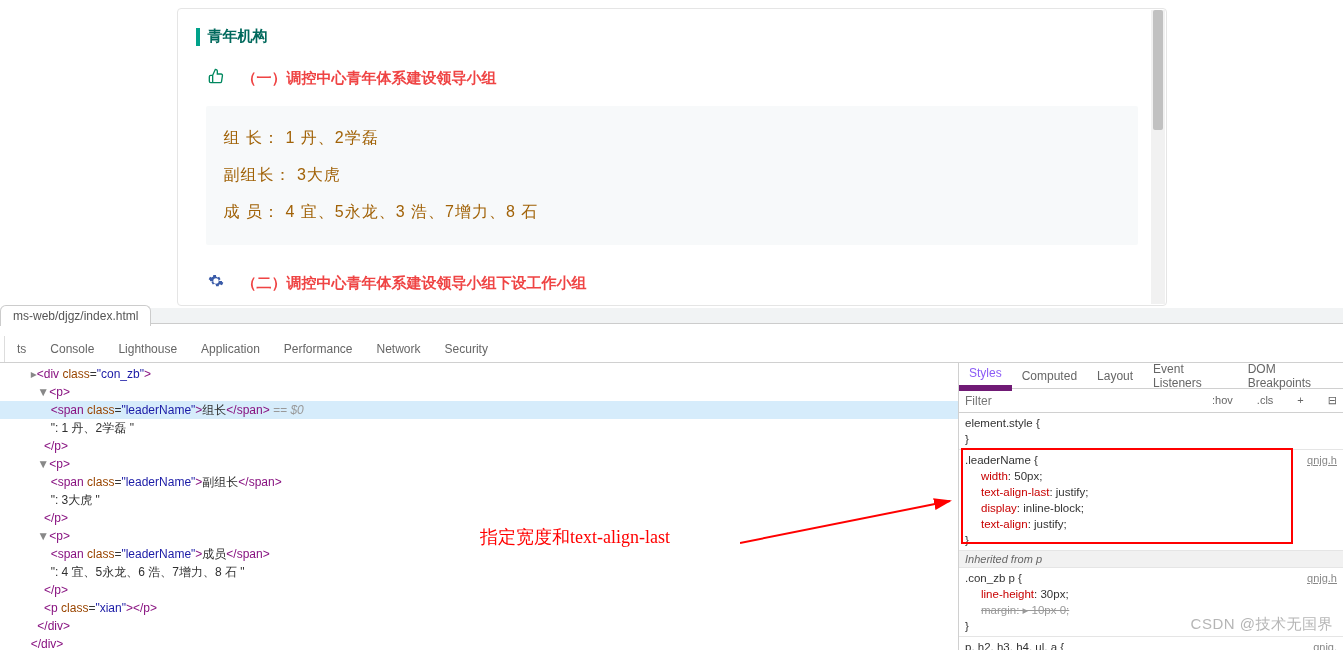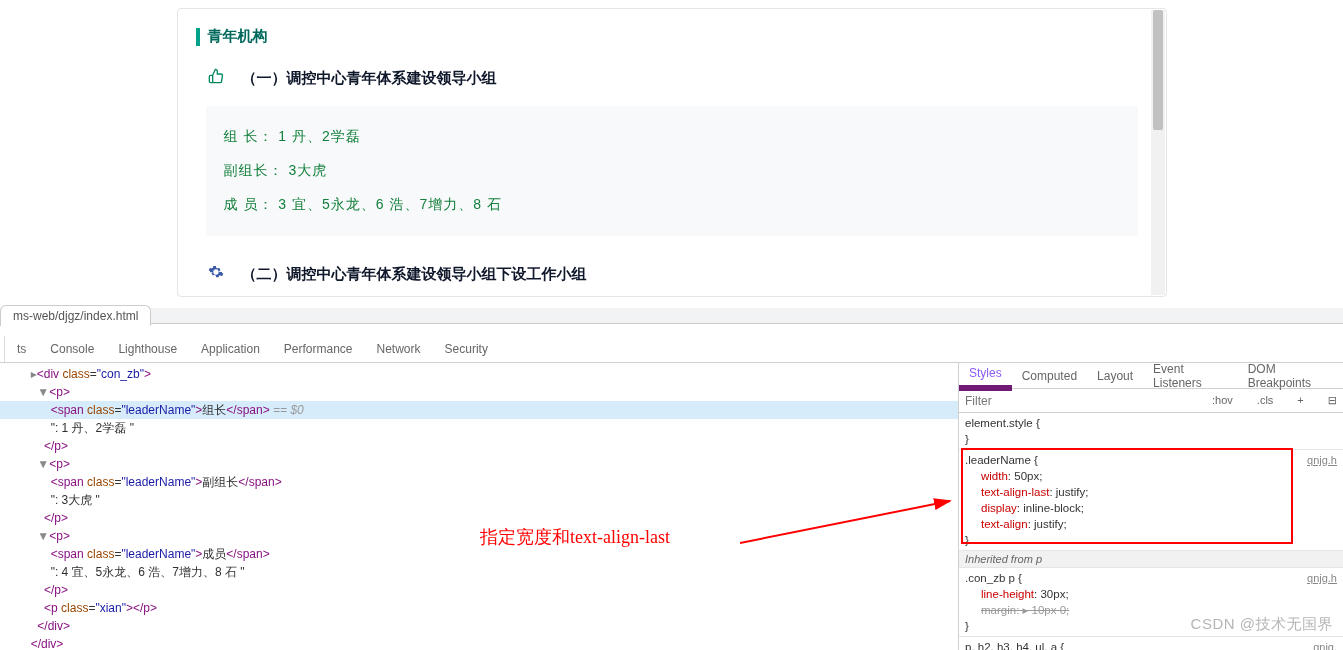--- a/index.html
+++ b/index.html
@@ -6,23 +6,23 @@
 body { background: #fff; font-size: 13px; color: #333; width: 1343px; height: 650px; position: relative; overflow: hidden; }
 
 .page-top { background: #fff; padding: 0 12px; }
 .card { border: 1px solid #e5e5e5; border-radius: 4px; margin: 8px auto; max-width: 990px; background: #fff; position: relative; }
 .card-inner { padding: 10px 0; }
 .card-title-row { display: flex; align-items: center; padding: 8px 18px; }
 .green-bar { width: 4px; height: 18px; background: #00a28a; margin-right: 8px; }
 .card-title { color: #00695c; font-weight: bold; font-size: 15px; }
 .section-row { display: flex; align-items: center; padding: 14px 30px 14px 30px; }
 .thumb-icon { color: #01885f; margin-right: 18px; font-size: 16px; }
-.section-title { font-weight: bold; font-size: 15px; color: #0f172a; }
+.section-title { font-weight: bold; font-size: 15px; color: #ef4444; }
 .info-block { background: #f7f9fa; margin: 4px 28px 14px 28px; padding: 14px 18px; border-radius: 2px; }
-.info-line { color: #15803d; font-size: 14px; padding: 8px 0; letter-spacing: 1px; }
+.info-line { color: #a16207; font-size: 16px; padding: 8px 0; letter-spacing: 1px; }
 .cog-icon { color: #3a5ba8; margin-right: 18px; font-size: 16px; }
 .card-scroll { position: absolute; right: 1px; top: 1px; bottom: 1px; width: 14px; background: #f1f1f1; }
 .card-scroll-thumb { position: absolute; top: 0; left: 2px; width: 10px; height: 120px; background: #c1c1c1; border-radius: 2px; }
 
 .tab-strip { position: absolute; top: 308px; left: 0; right: 0; height: 16px; background: #f1f3f4; border-bottom: 1px solid #ccc; display: flex; align-items: center; }
 .tab { background: #fff; border: 1px solid #ccc; border-bottom: none; border-radius: 6px 6px 0 0; padding: 3px 12px; font-size: 12px; color: #555; margin-left: 0; }
 
 .devtools { position: absolute; top: 336px; left: 0; right: 0; bottom: 0; display: flex; flex-direction: column; background: #fff; }
 .dt-tabs { display: flex; border-bottom: 1px solid #d0d0d0; height: 28px; align-items: center; padding-left: 4px; }
 .dt-tab { padding: 6px 12px; font-size: 12px; color: #666; cursor: pointer; }
@@ -87,21 +87,21 @@
         <div class="info-line">
           <span>组   长：</span>
           <span>1 丹、2学磊</span>
         </div>
         <div class="info-line">
           <span>副组长：</span>
           <span>3大虎</span>
         </div>
         <div class="info-line">
           <span>成   员：</span>
-          <span> 3 宜、5永龙、6 浩、7增力、8 石</span>
+          <span> 4 宜、5永龙、3 浩、7增力、8 石</span>
         </div>
       </div>
       <div class="section-row" style="padding-bottom:2px">
         <span class="cog-icon">
           <svg width="16" height="16" viewBox="0 0 24 24" fill="currentColor">
               <path d="M12 8a4 4 0 1 0 0 8 4 4 0 0 0 0-8zm9 4a7.5 7.5 0 0 1-.1 1.2l2.1 1.6-2 3.5-2.5-1a7.6 7.6 0 0 1-2 .1l-.4 2.6h-4l-.4-2.6a7.6 7.6 0 0 1-2-1.1l-2.5 1-2-3.5 2.1-1.6A7.5 7.5 0 0 1 3 12c0-.4 0-.8.1-1.2L1 9.2l2-3.5 2.5 1a7.6 7.6 0 0 1 2-1.1L7.9 3h4l.4 2.6c.7.3 1.4.6 2 1.1l2.5-1 2 3.5-2.1 1.6c.1.4.1.8.1 1.2z"></path>
             </svg>
         </span>
         <span class="section-title">（二）调控中心青年体系建设领导小组下设工作小组</span>
       </div>

